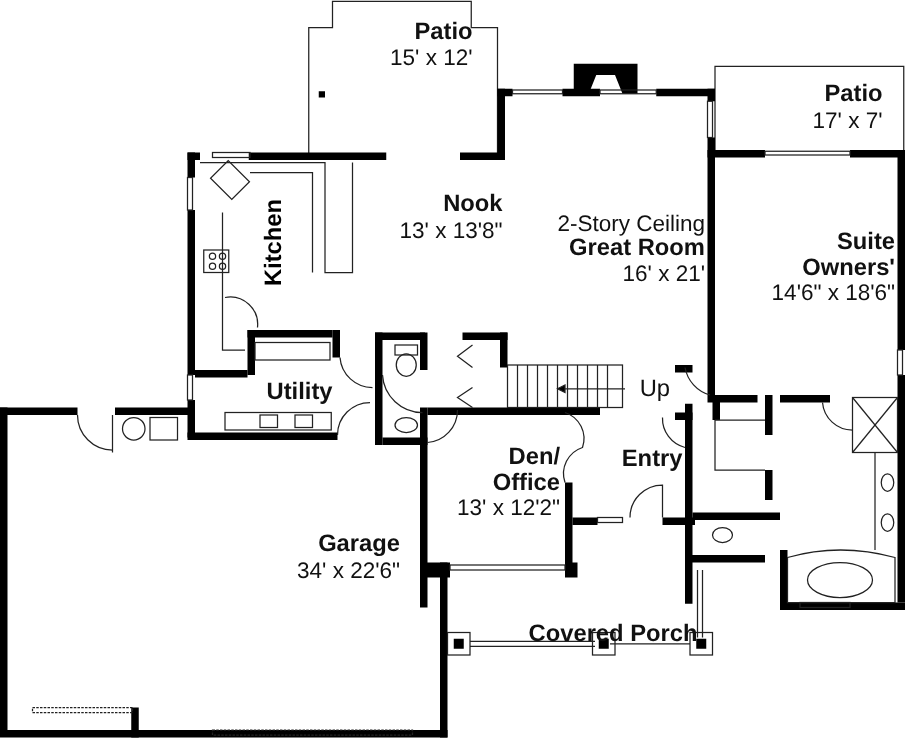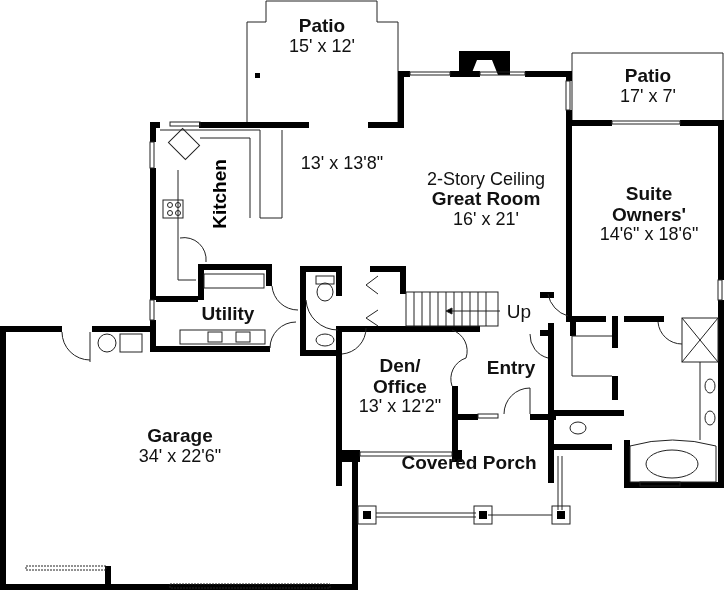--- a/index.html
+++ b/index.html
@@ -1,18 +1,18 @@
 <!DOCTYPE html>
 <html><head>
 <meta charset="utf-8">
 <style>
   html, body { margin:0; padding:0; background:#ffffff; }
   body { width:725px; height:593px; overflow:hidden; position:relative; font-family:"Liberation Sans", sans-serif; }
   svg.plan { position:absolute; left:0; top:0; }
-  .lbl { position:absolute; text-align:center; color:#111; white-space:nowrap; line-height:1.08; }
+  .lbl { position:absolute; text-align:right; color:#111; white-space:nowrap; line-height:1.08; }
   .lbl .name { font-weight:bold; font-size:19px; display:block; }
   .lbl .dim { font-size:18px; display:block; }
   .lbl .note { font-size:18px; display:block; }
   .vert { transform:rotate(-90deg); transform-origin:center; font-weight:bold; font-size:19px; position:absolute; }
 </style>
 </head>
 <body>
 
 <svg class="plan" width="725" height="593" viewBox="0 0 725 593">
   <g fill="none" stroke="#222" stroke-width="1">
@@ -192,20 +192,21 @@
 
 <div class="lbl" style="left:266px;top:16px;width:112px;">
   <span class="name">Patio</span>
   <span class="dim">15' x 12'</span>
 </div>
 <div class="lbl" style="left:590px;top:66px;width:116px;">
   <span class="name">Patio</span>
   <span class="dim">17' x 7'</span>
 </div>
 <div class="lbl" style="left:282px;top:154px;width:120px;">
+  <span class="name">Nook</span>
   <span class="dim">13' x 13'8"</span>
 </div>
 <div class="lbl" style="left:408px;top:170px;width:156px;">
   <span class="note">2-Story Ceiling</span>
   <span class="name">Great Room</span>
   <span class="dim">16' x 21'</span>
 </div>
 <div class="lbl" style="left:582px;top:184px;width:134px;">
   <span class="name">Suite</span>
   <span class="name">Owners'</span>
@@ -220,16 +221,16 @@
   <span class="name">Office</span>
   <span class="dim">13' x 12'2"</span>
 </div>
 <div class="lbl" style="left:476px;top:358px;width:70px;">
   <span class="name">Entry</span>
 </div>
 <div class="lbl" style="left:40px;top:426px;width:280px;">
   <span class="name">Garage</span>
   <span class="dim">34' x 22'6"</span>
 </div>
-<div class="lbl" style="left:380px;top:453px;width:178px;">
+<div class="lbl" style="left:380px;top:498px;width:178px;">
   <span class="name">Covered Porch</span>
 </div>
 <div class="lbl" style="left:502px;top:302px;width:34px;font-size:19px;">Up</div>
 
 </body></html>

